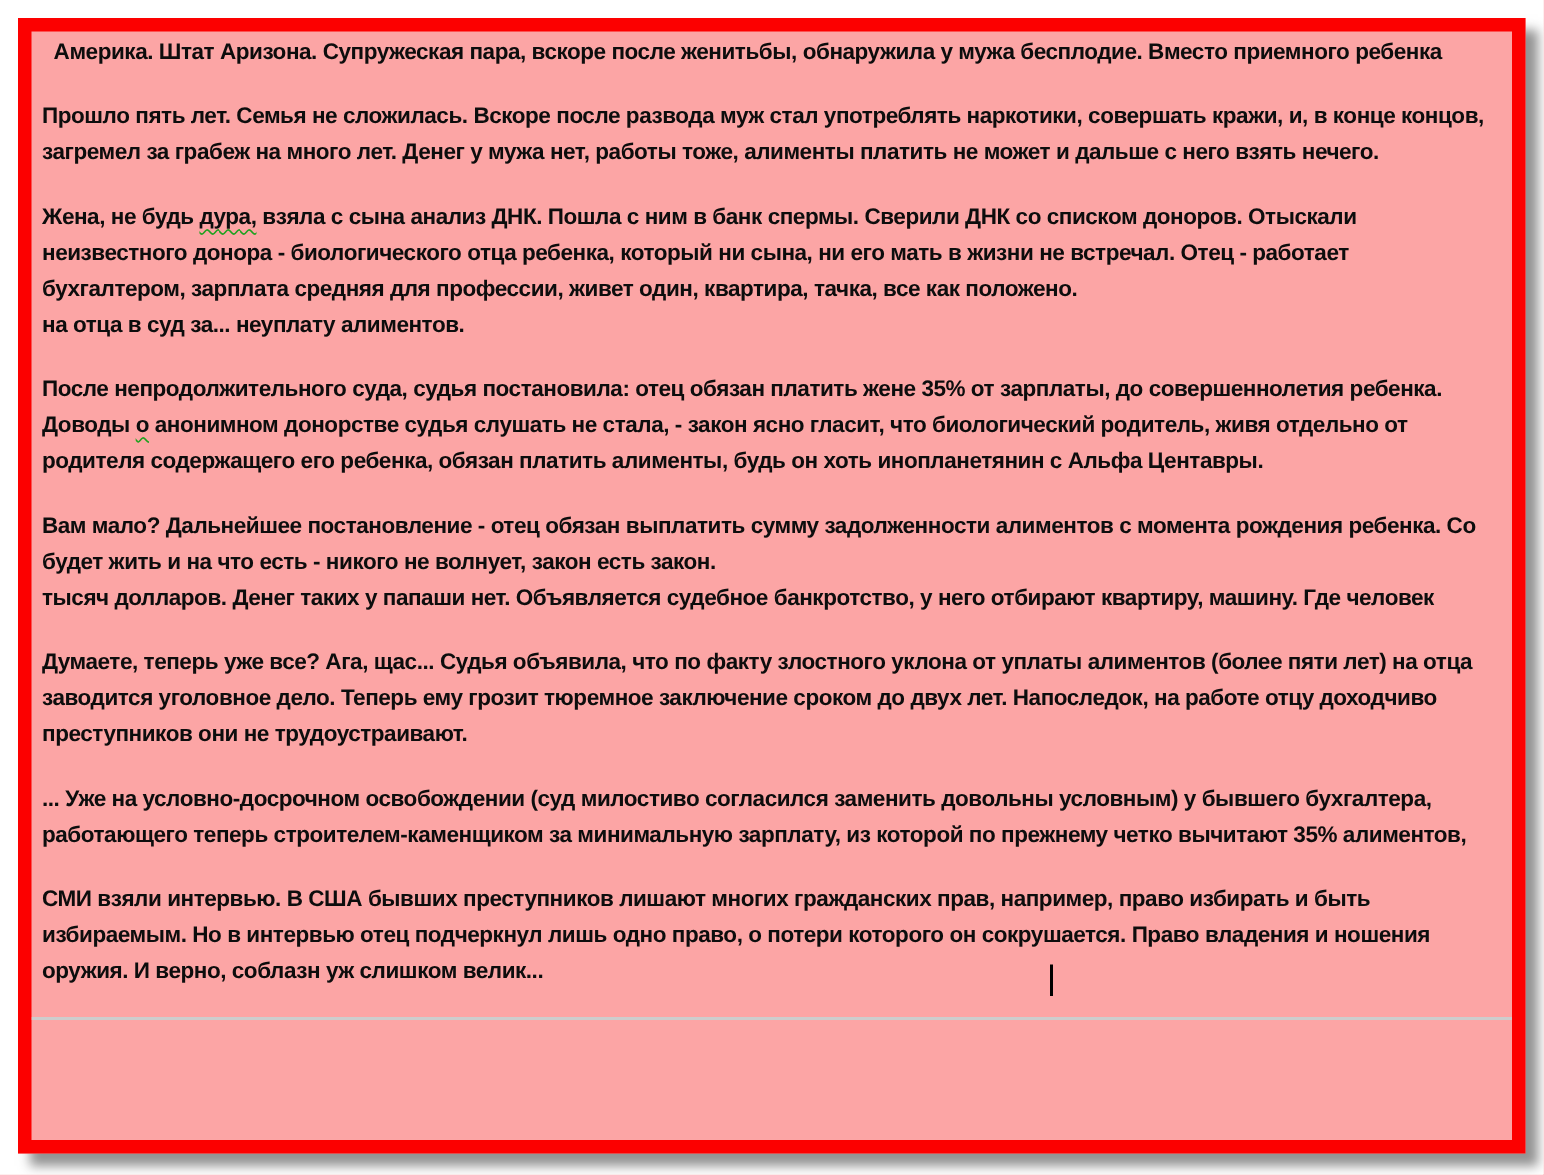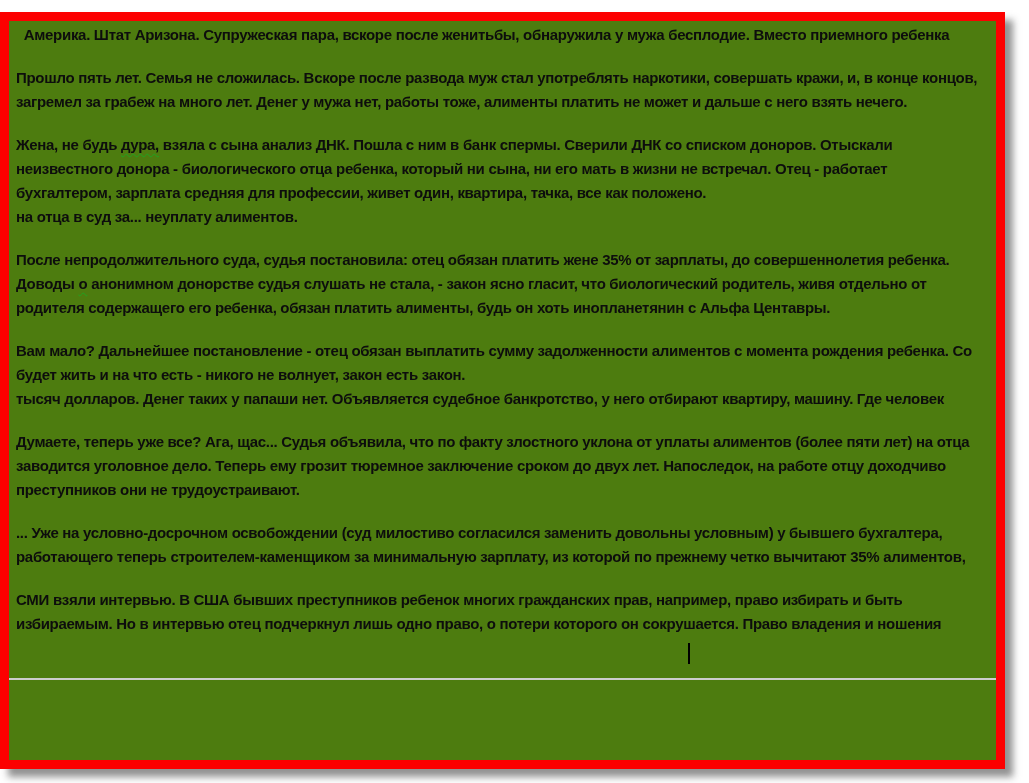--- a/index.html
+++ b/index.html
@@ -1,22 +1,22 @@
 <!DOCTYPE html>
 <html style="--squig: #1fa11f;"><head>
 <meta charset="utf-8">
 <style>
   :root { --squig: #1fa11f; }
   * { margin:0; padding:0; box-sizing:border-box; }
   html,body { width:1029px; height:783px; background:#ffffff; overflow:hidden;
               font-family:"Liberation Sans", sans-serif; }
   .canvas { position:relative; width:1029px; height:783px; background:#ffffff; }
   .page-frame {
-    position:absolute; left:0; top:12px; width:1005px; height:757px;
-    background:#4d7c0f; border:9px solid #fc0000;
+    position:absolute; left:12px; top:12px; width:1005px; height:757px;
+    background:#fca5a5; border:9px solid #fc0000;
     box-shadow:8px 8px 7px rgba(40,40,40,0.50);
     overflow:hidden;
   }
   .text-body {
     position:absolute; left:0; top:0; width:987px; height:739px;
     padding:2px 4px 0 7px; overflow:hidden;
   }
   .para { margin:0 0 19px 0; }
   .ln {
     white-space:pre; font-weight:bold; font-size:15px; letter-spacing:-0.3px;
@@ -76,22 +76,23 @@
         <div class="ln">заводится уголовное дело. Теперь ему грозит тюремное заключение сроком до двух лет. Напоследок, на работе отцу доходчиво</div>
         <div class="ln">преступников они не трудоустраивают.</div>
       </div>
 
       <div class="para">
         <div class="ln">... Уже на условно-досрочном освобождении (суд милостиво согласился заменить довольны условным) у бывшего бухгалтера,</div>
         <div class="ln">работающего теперь строителем-каменщиком за минимальную зарплату, из которой по прежнему четко вычитают 35% алиментов,</div>
       </div>
 
       <div class="para">
-        <div class="ln">СМИ взяли интервью. В США бывших преступников ребенок многих гражданских прав, например, право избирать и быть</div>
+        <div class="ln">СМИ взяли интервью. В США бывших преступников лишают многих гражданских прав, например, право избирать и быть</div>
         <div class="ln">избираемым. Но в интервью отец подчеркнул лишь одно право, о потери которого он сокрушается. Право владения и ношения</div>
+        <div class="ln">оружия. И верно, соблазн уж слишком велик...</div>
       </div>
 
     </div>
 
     <div class="pagebreak-line" style="background: rgb(205, 205, 205);"></div>
     <div class="caret"></div>
   </div>
 </div>
 
 </body></html>

